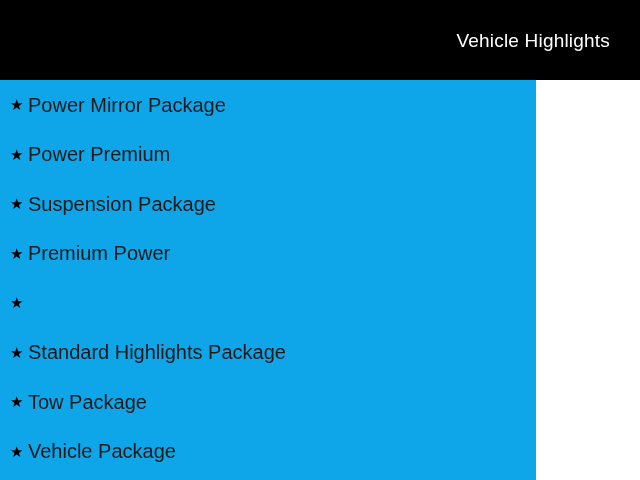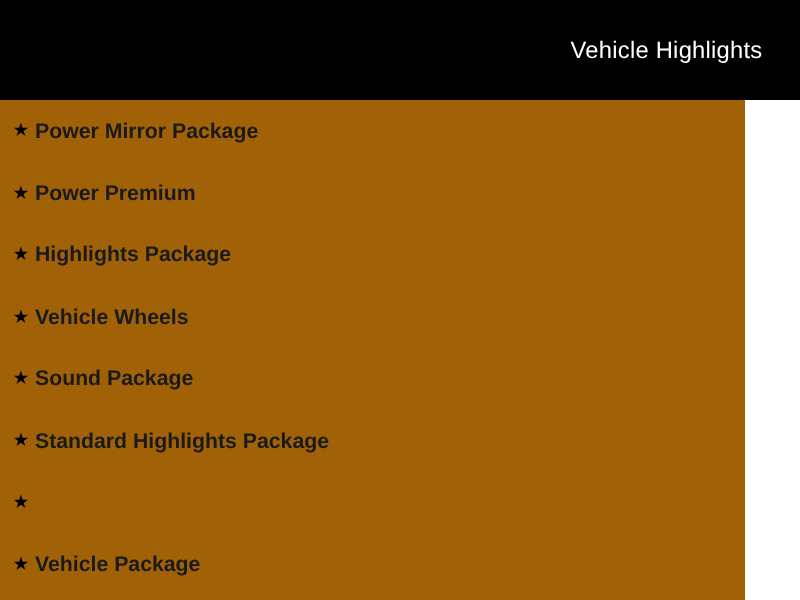--- a/index.html
+++ b/index.html
@@ -8,23 +8,23 @@
   }
   body {
     width: 640px;
     height: 480px;
     background: #ffffff;
     font-family: "Liberation Sans", sans-serif;
     overflow: hidden;
   }
   .page {
     position: relative;
-    width: 596px;
+    width: 536px;
     height: 480px;
-    background: #a16207;
+    background: #0ea5e9;
   }
   .header {
     width: 640px;
     height: 80px;
     background: #000000;
     display: flex;
     align-items: center;
     justify-content: flex-end;
     box-sizing: border-box;
     padding-right: 30px;
@@ -51,22 +51,22 @@
   .bullet-star {
     width: 18px;
     flex: 0 0 18px;
     color: #000000;
     font-size: 15px;
     line-height: 1;
     text-align: left;
   }
   .highlight-label {
     color: #1a1a1a;
-    font-size: 17px;
-    font-weight: 700;
+    font-size: 20px;
+    font-weight: 400;
     line-height: 1;
     white-space: nowrap;
   }
 </style>
 </head>
 <body>
 
 <div class="page">
 
   <div class="header">
@@ -77,36 +77,36 @@
     <li class="highlight-item">
       <span class="bullet-star">★</span>
       <span class="highlight-label">Power Mirror Package</span>
     </li>
     <li class="highlight-item">
       <span class="bullet-star">★</span>
       <span class="highlight-label">Power Premium</span>
     </li>
     <li class="highlight-item">
       <span class="bullet-star">★</span>
-      <span class="highlight-label">Highlights Package</span>
+      <span class="highlight-label">Suspension Package</span>
     </li>
     <li class="highlight-item">
       <span class="bullet-star">★</span>
-      <span class="highlight-label">Vehicle Wheels</span>
+      <span class="highlight-label">Premium Power</span>
     </li>
     <li class="highlight-item">
       <span class="bullet-star">★</span>
-      <span class="highlight-label">Sound Package</span>
     </li>
     <li class="highlight-item">
       <span class="bullet-star">★</span>
       <span class="highlight-label">Standard Highlights Package</span>
     </li>
     <li class="highlight-item">
       <span class="bullet-star">★</span>
+      <span class="highlight-label">Tow Package</span>
     </li>
     <li class="highlight-item">
       <span class="bullet-star">★</span>
       <span class="highlight-label">Vehicle Package</span>
     </li>
   </ul>
 
 </div>
 
 </body></html>

